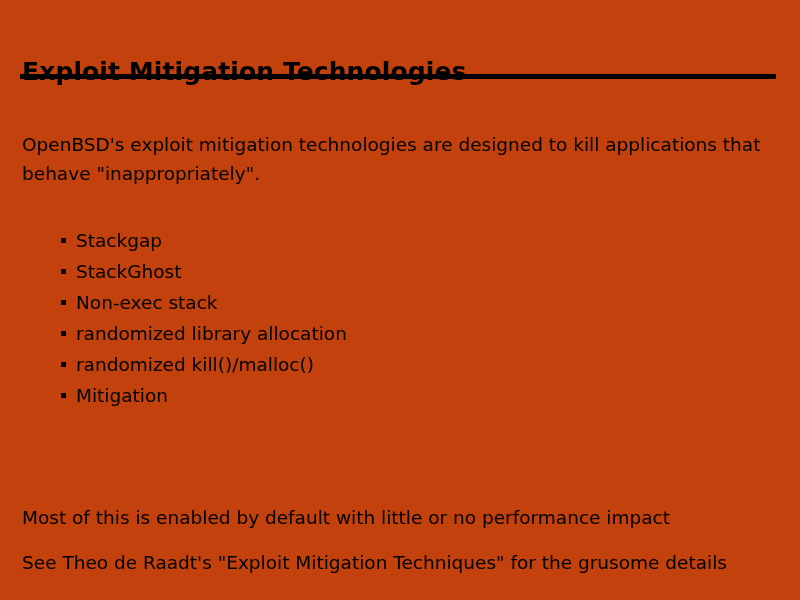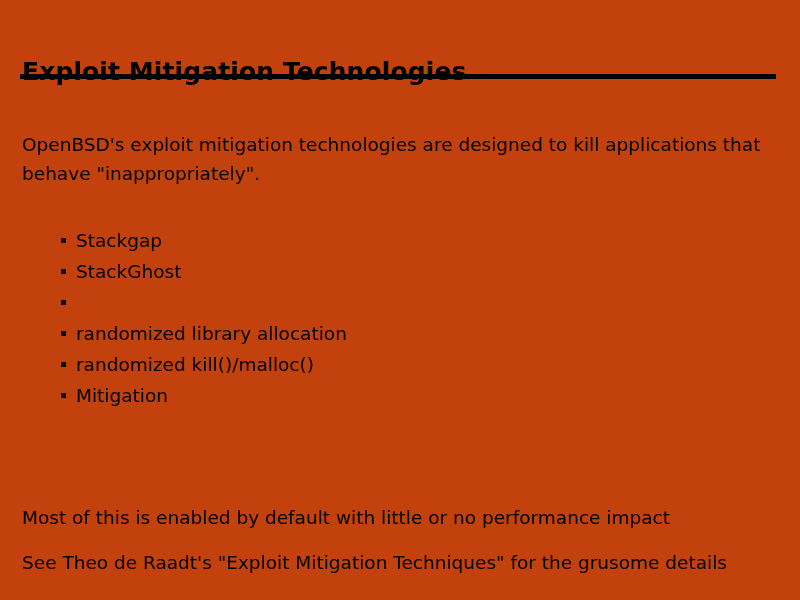--- a/index.html
+++ b/index.html
@@ -122,20 +122,21 @@
     <li class="bullet-item">
       <span class="bullet-marker"></span>
       <span>Stackgap</span>
     </li>
     <li class="bullet-item">
       <span class="bullet-marker"></span>
       <span>StackGhost</span>
     </li>
     <li class="bullet-item">
       <span class="bullet-marker"></span>
+      <span>Non-exec stack</span>
     </li>
     <li class="bullet-item">
       <span class="bullet-marker"></span>
       <span>randomized library allocation</span>
     </li>
     <li class="bullet-item">
       <span class="bullet-marker"></span>
       <span>randomized kill()/malloc()</span>
     </li>
     <li class="bullet-item">

